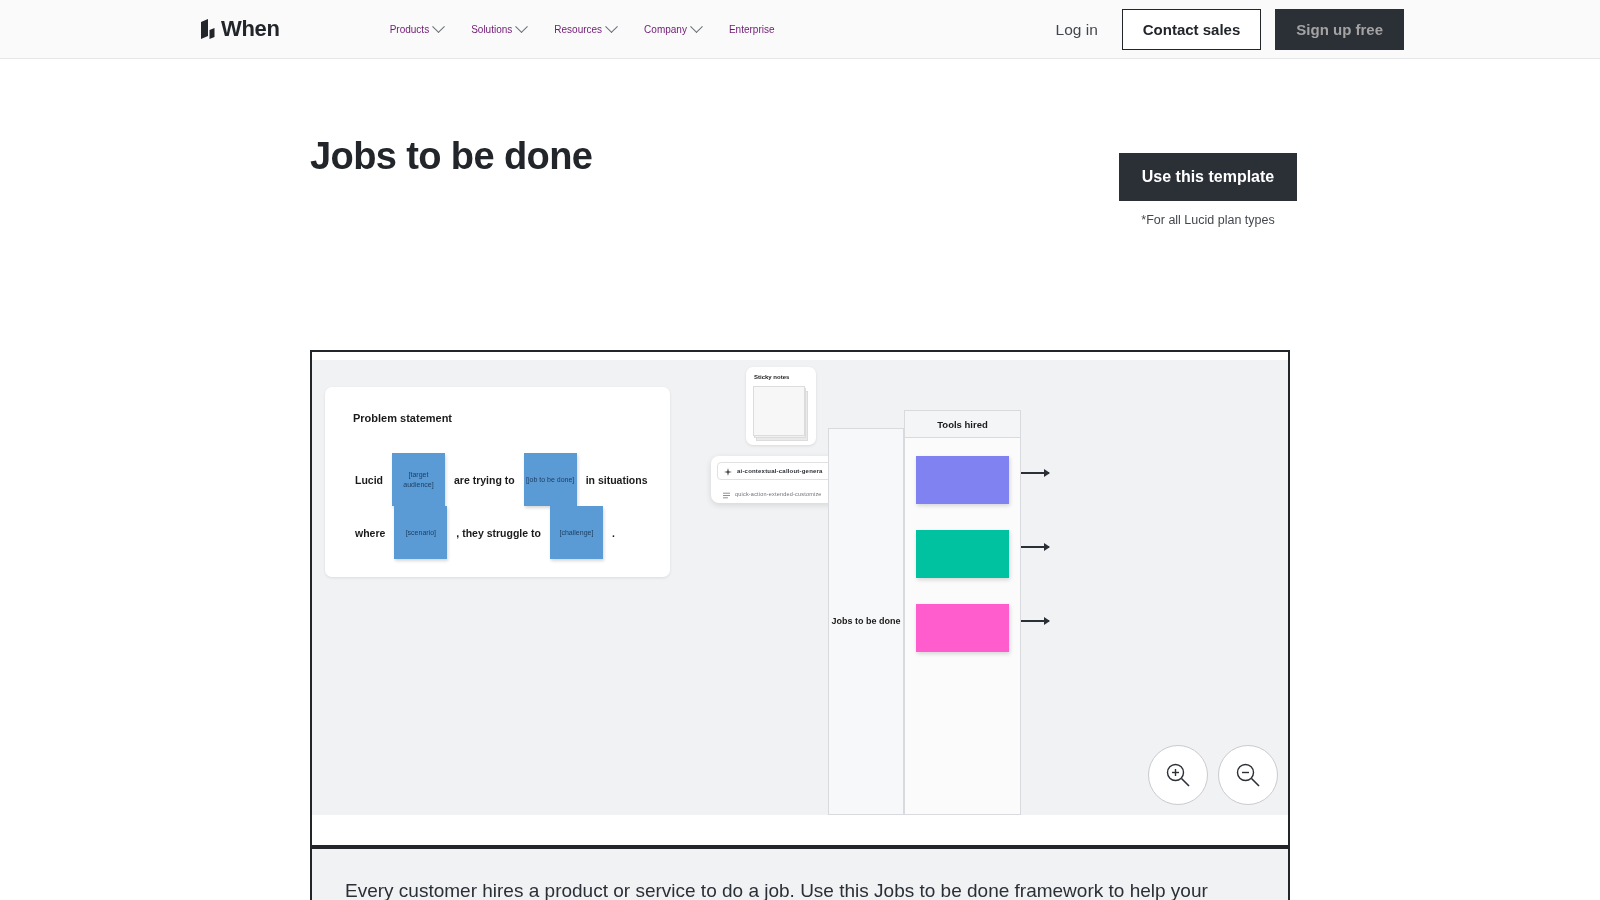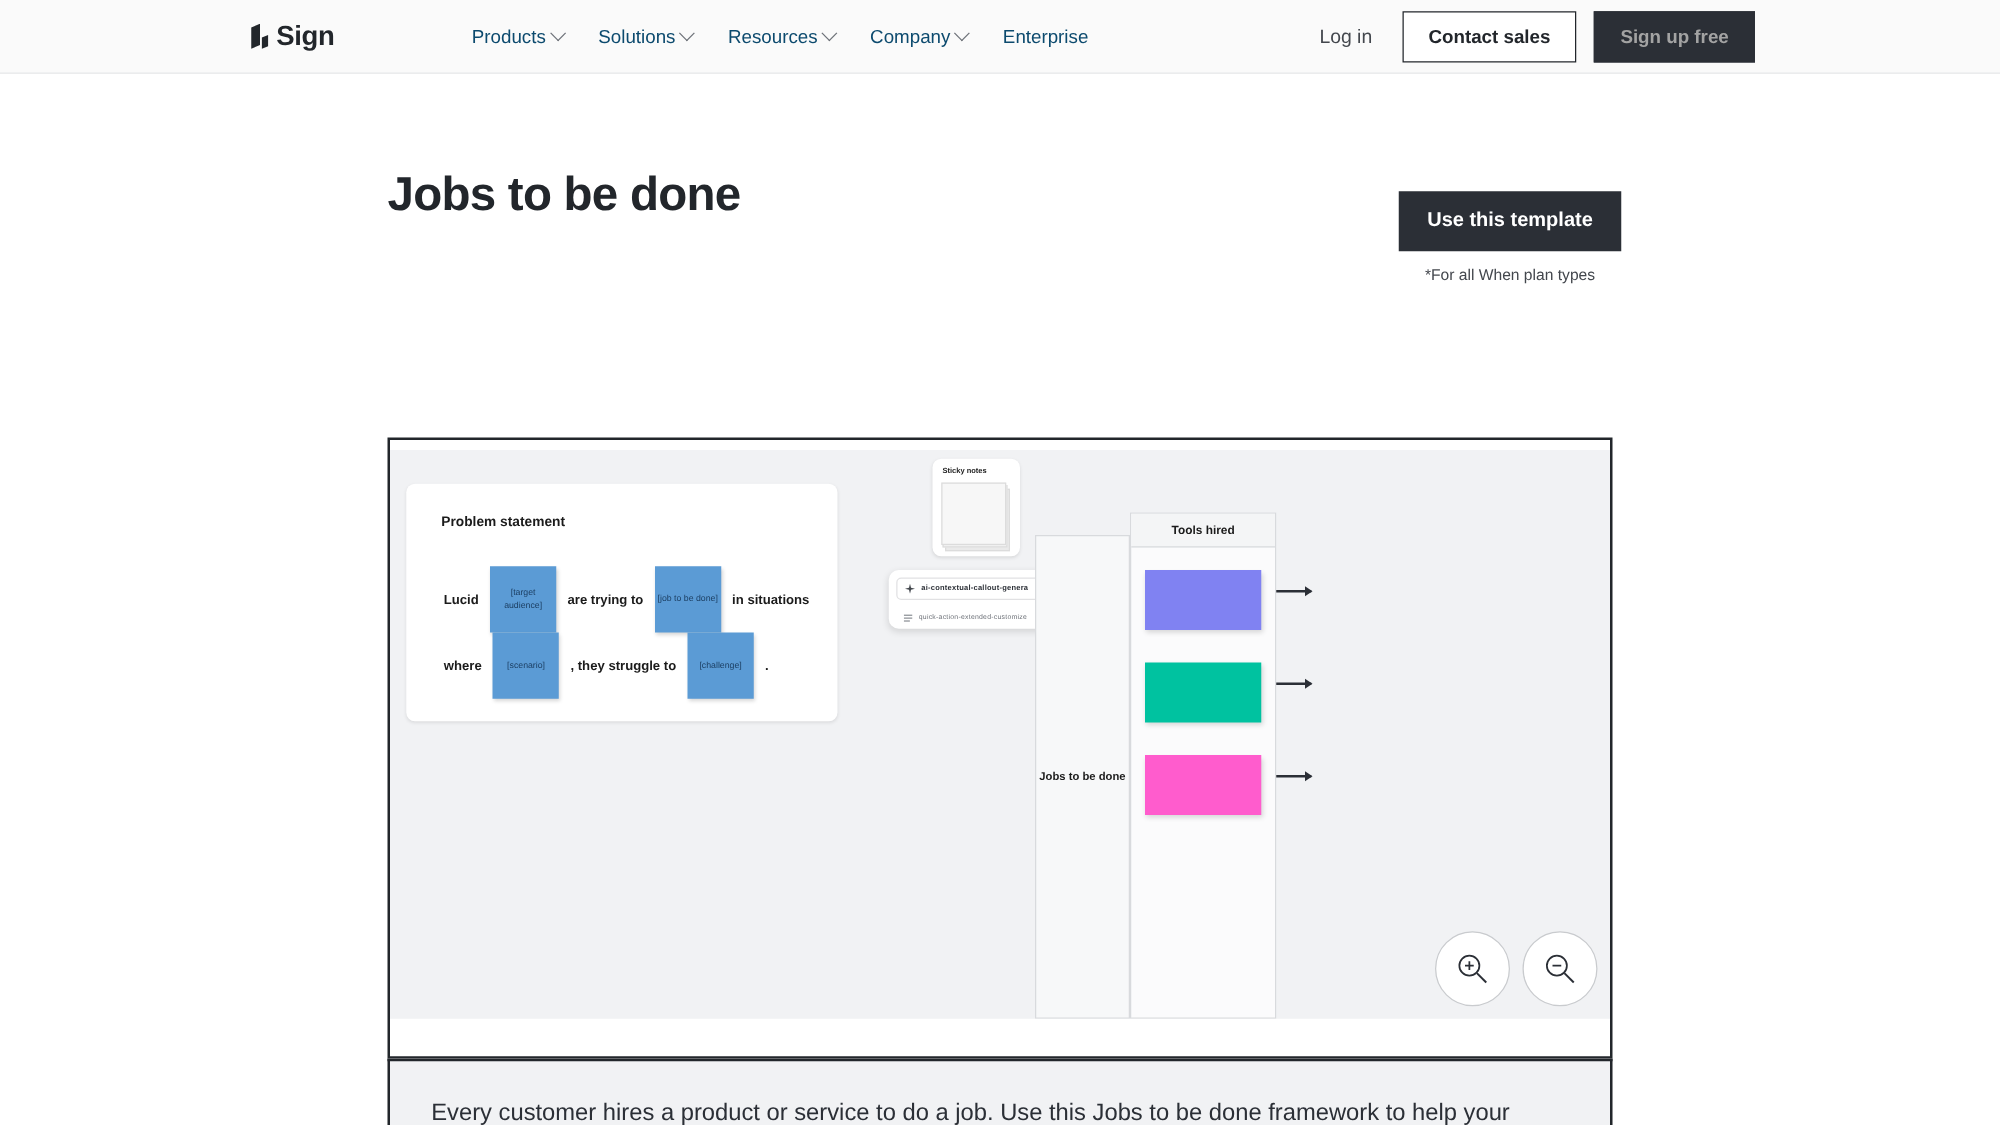--- a/index.html
+++ b/index.html
@@ -33,21 +33,21 @@
   .logo-word {
     font-size: 22px; font-weight: bold; color: #22262b;
     letter-spacing: -0.3px;
   }
   .nav-menu {
     display: flex; align-items: center; gap: 28px;
     margin-left: 110px;
   }
   .nav-item {
     display: flex; align-items: center; gap: 5px;
-    font-size: 15px; color: #0c4a6e;
+    font-size: 10px; color: #701a75;
     cursor: pointer; white-space: nowrap;
   }
   .chev {
     width: 9px; height: 9px;
     border-right: 1.4px solid #6c7077;
     border-bottom: 1.4px solid #6c7077;
     transform: rotate(45deg) translate(-2px,-2px);
   }
   .nav-right {
     position: absolute; right: 196px; top: 0; height: 59px;
@@ -263,21 +263,21 @@
 
 <div class="nav">
 
   <div class="nav-logo">
     <span class="logo-mark">
       <svg width="15" height="21" viewBox="0 0 15 21">
         <path d="M1 3 L8 0 L8 17 L1 20 Z" fill="#22262b"></path>
         <path d="M9.5 11 L14.5 9 L14.5 18 L9.5 20 Z" fill="#22262b"></path>
       </svg>
     </span>
-    <span class="logo-word">Sign</span>
+    <span class="logo-word">When</span>
   </div>
 
   <div class="nav-menu">
     <div class="nav-item">
       <span>Products</span>
       <span class="chev"></span>
     </div>
     <div class="nav-item">
       <span>Solutions</span>
       <span class="chev"></span>
@@ -301,21 +301,21 @@
     <button class="btn-dark">Sign up free</button>
   </div>
 </div>
 
 <div class="page">
 
   <div class="title">Jobs to be done</div>
 
   <div class="cta-wrap">
     <button class="cta-btn">Use this template</button>
-    <div class="cta-note">*For all When plan types</div>
+    <div class="cta-note">*For all Lucid plan types</div>
   </div>
 
   <div class="frame">
     <div class="canvas">
 
       <div class="ps-card">
         <div class="ps-title">Problem statement</div>
 
         <div class="ps-row ps-row1">
           <span class="ps-txt" style="margin-right:9px">Lucid</span>

